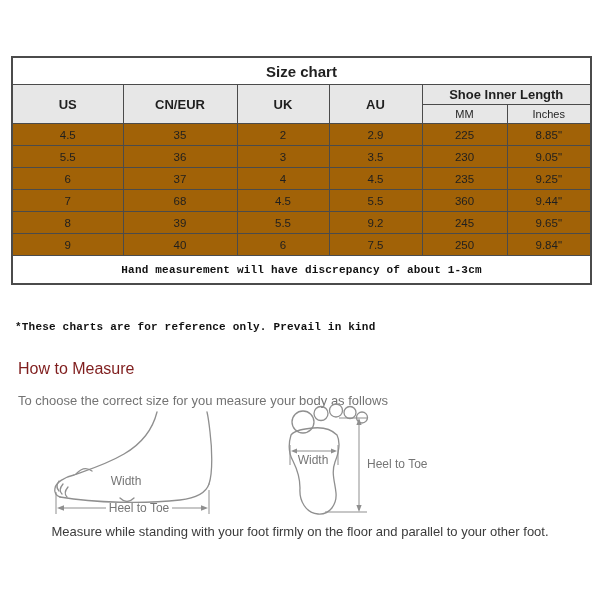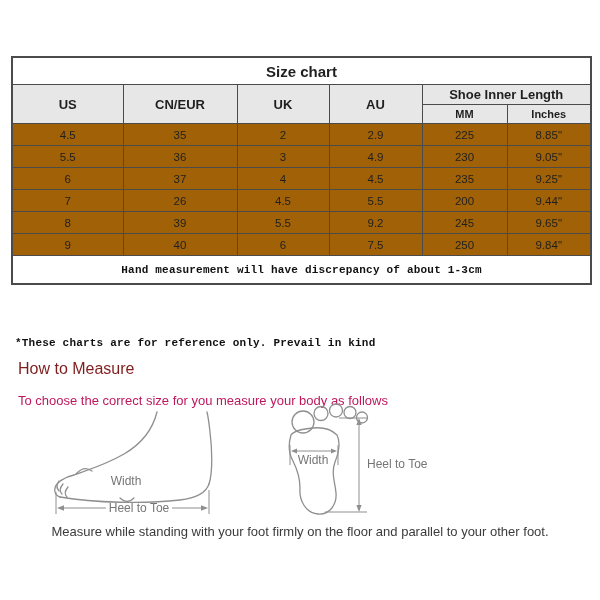--- a/index.html
+++ b/index.html
@@ -14,41 +14,41 @@
     border-collapse:collapse;table-layout:fixed;
     border:2px solid #4b4b4b;
     font-family:"Liberation Sans",sans-serif;
   }
   table.size-table td,table.size-table th{
     border:1px solid #4b4b4b;text-align:center;vertical-align:middle;
     padding:0;color:#1f1f1f;
   }
   tr.title-row td{height:26px;font-size:15px;font-weight:bold;background:#ffffff;margin-left:21px;}
   tr.head-row th{height:19px;background:#e7e7e7;font-size:13px;font-weight:bold;}
-  tr.sub-row th{height:18px;background:#e7e7e7;font-size:11px;font-weight:bold;}
+  tr.sub-row th{height:18px;background:#e7e7e7;font-size:11px;font-weight:normal;}
   tr.data-row td{height:21px;font-size:11.5px;background:#a16207;}
   tr.footnote-row td{
     height:27px;background:#ffffff;
     font-family:"Liberation Mono",monospace;font-weight:bold;font-size:11px;
     letter-spacing:0.2px;color:#111111;
   }
 
   
   .ref-note{
     position:absolute;left:15px;top:321px;
     font-family:"Liberation Mono",monospace;font-weight:bold;font-size:11px;
-    letter-spacing:0.2px;color:#111111;white-space:nowrap;margin-top:16px;
+    letter-spacing:0.2px;color:#111111;white-space:nowrap;
   }
   .howto-heading{
     position:absolute;left:18px;top:360px;
     font-size:16px;color:#7f1d1d;
   }
   .howto-intro{
     position:absolute;left:18px;top:393px;
-    font-size:13px;color:#be185d;
+    font-size:13px;color:#737373;
   }
 
   
   .foot-side-svg{position:absolute;left:50px;top:410px;}
   .foot-print-svg{position:absolute;left:283px;top:401px;}
   .sketch-line{stroke:#8f8f8f;stroke-width:1.3;fill:none;stroke-linecap:round;}
   .dim-line{stroke:#8f8f8f;stroke-width:1;fill:none;}
   .dim-head{fill:#8f8f8f;stroke:none;}
   .sketch-label{
     font-family:"Liberation Sans",sans-serif;font-size:12px;fill:#757575;
@@ -94,38 +94,38 @@
         <td>35</td>
         <td>2</td>
         <td>2.9</td>
         <td>225</td>
         <td>8.85"</td>
       </tr>
       <tr class="data-row">
         <td>5.5</td>
         <td>36</td>
         <td>3</td>
-        <td>4.9</td>
+        <td>3.5</td>
         <td>230</td>
         <td>9.05"</td>
       </tr>
       <tr class="data-row">
         <td>6</td>
         <td>37</td>
         <td>4</td>
         <td>4.5</td>
         <td>235</td>
         <td>9.25"</td>
       </tr>
       <tr class="data-row">
         <td>7</td>
-        <td>26</td>
+        <td>68</td>
         <td>4.5</td>
         <td>5.5</td>
-        <td>200</td>
+        <td>360</td>
         <td>9.44"</td>
       </tr>
       <tr class="data-row">
         <td>8</td>
         <td>39</td>
         <td>5.5</td>
         <td>9.2</td>
         <td>245</td>
         <td>9.65"</td>
       </tr>

